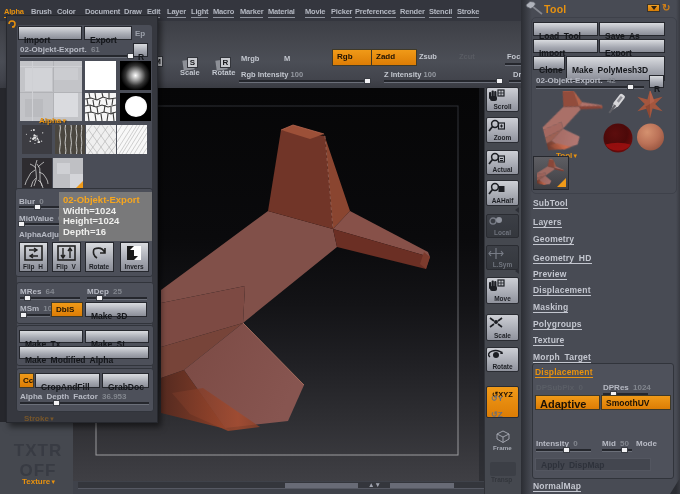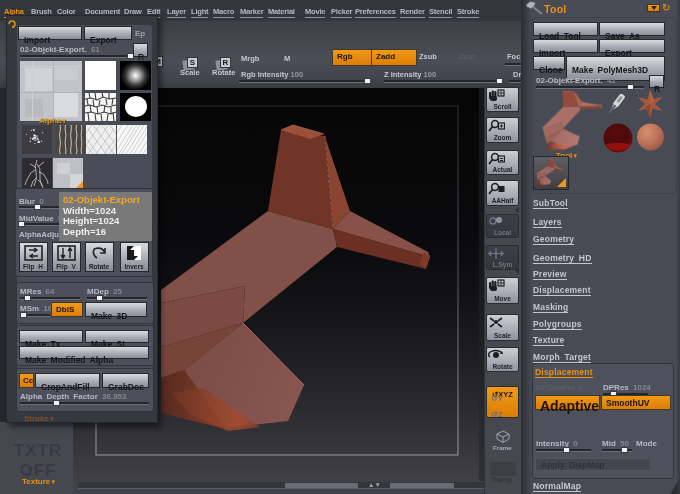--- a/index.html
+++ b/index.html
@@ -360,21 +360,21 @@
  <div class="sechead" style="top:319px">Polygroups</div>
  <div class="sechead" style="top:335px">Texture</div>
  <div class="sechead" style="top:352px">Morph Target</div>
 
  <div class="gbox" style="left:11px;top:363px;width:140px;height:114px;background:#4e515b"></div>
  <div class="sechead" style="left:14px;top:367px;color:#e8920f;border-bottom-color:#e8920f">Displacement</div>
  <div class="plabel pdis" style="left:15px;top:383px">DPSubPix <span>0</span></div>
  <div class="plabel" style="left:82px;top:383px">DPRes <span class="pval">1024</span></div>
  <div class="track" style="left:82px;top:393px;width:45px"></div>
  <div class="knob" style="left:89px;top:391px"></div>
- <div class="small-obtn" style="left:14px;top:395px;width:65px;height:15px;font-size:14px;padding:2px 0 0 4px">Adaptive</div>
+ <div class="small-obtn" style="left:14px;top:395px;width:65px;height:15px;font-size:11px;padding:2px 0 0 4px">Adaptive</div>
  <div class="small-obtn" style="left:80px;top:395px;width:70px;height:15px;font-size:8.5px;padding:2px 0 0 4px">SmoothUV</div>
  <div class="plabel" style="left:15px;top:439px">Intensity <span class="pval">0</span></div>
  <div class="track" style="left:15px;top:449px;width:55px"></div>
  <div class="knob" style="left:42px;top:447px"></div>
  <div class="plabel" style="left:81px;top:439px">Mid <span class="pval">50</span></div>
  <div class="track" style="left:81px;top:449px;width:30px"></div>
  <div class="knob" style="left:100px;top:447px"></div>
  <div class="plabel" style="left:115px;top:439px">Mode</div>
  <div class="abs" style="left:14px;top:458px;width:116px;height:13px;background:#43464f;border:1px solid #535660;box-sizing:border-box;color:#2e323b;font-size:8.5px;word-spacing:2px;padding:1px 0 0 5px;font-weight:bold">Apply DispMap</div>
  <div class="sechead" style="top:481px">NormalMap</div>

